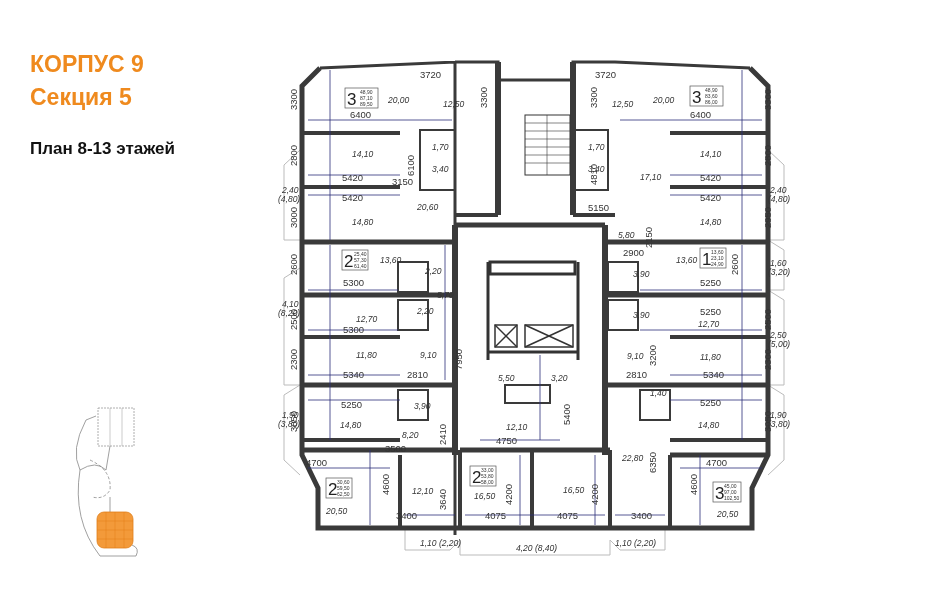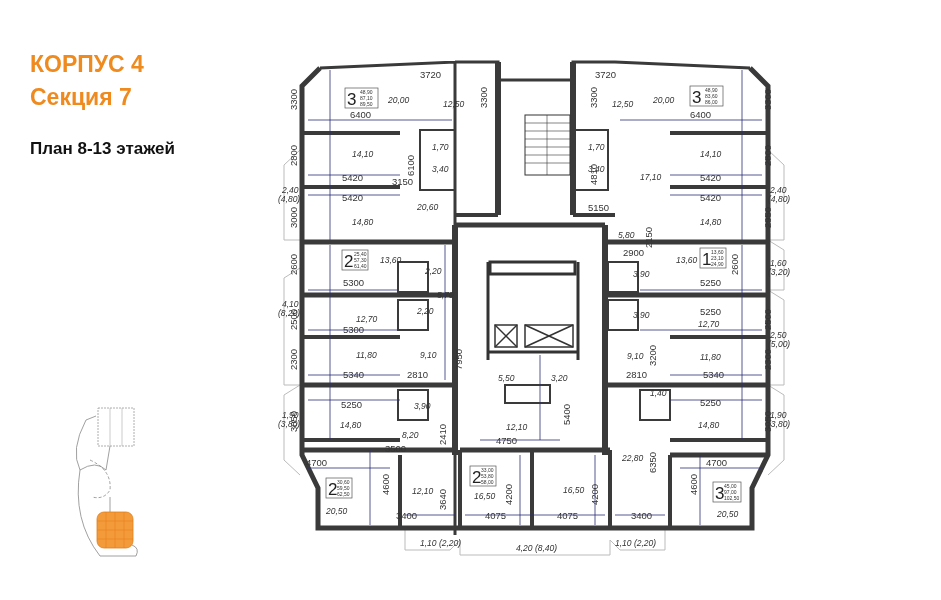--- a/index.html
+++ b/index.html
@@ -11,22 +11,22 @@
     #t3 { top: 115px; font-size: 17px; color: #111; margin-top: 24px; }
     svg { position: absolute; left: 0; top: 0; }
     .rl { font-family: "Liberation Sans", sans-serif; font-size: 8.5px; fill: #333; font-style: italic; }
     .dim { font-family: "Liberation Sans", sans-serif; font-size: 9.5px; fill: #333; }
     .badge-n { font-family: "Liberation Sans", sans-serif; font-size: 17px; fill: #222; }
     .badge-s { font-family: "Liberation Sans", sans-serif; font-size: 5px; fill: #333; }
   </style>
 </head>
 <body>
 
-<div id="t1" class="title">КОРПУС 4</div>
-<div id="t2" class="title">Секция 7</div>
+<div id="t1" class="title">КОРПУС 9</div>
+<div id="t2" class="title">Секция 5</div>
 <div id="t3" class="title">План 8-13 этажей</div>
 
 <svg width="941" height="600" viewBox="0 0 941 600">
 
   <g>
     <rect x="98" y="408" width="36" height="38" fill="none" stroke="#999" stroke-dasharray="2,1" stroke-width="0.8"></rect>
     <line x1="110" y1="408" x2="110" y2="446" stroke="#aaa" stroke-width="0.6"></line>
     <line x1="122" y1="408" x2="122" y2="446" stroke="#aaa" stroke-width="0.6"></line>
     <path d="M96 416 L86 420 Q70 450 80 470 Q96 460 106 470 L110 446" fill="none" stroke="#888" stroke-width="0.8"></path>
     <path d="M90 460 Q112 470 110 490 Q104 500 92 497" fill="none" stroke="#888" stroke-dasharray="3,2" stroke-width="0.8"></path>

